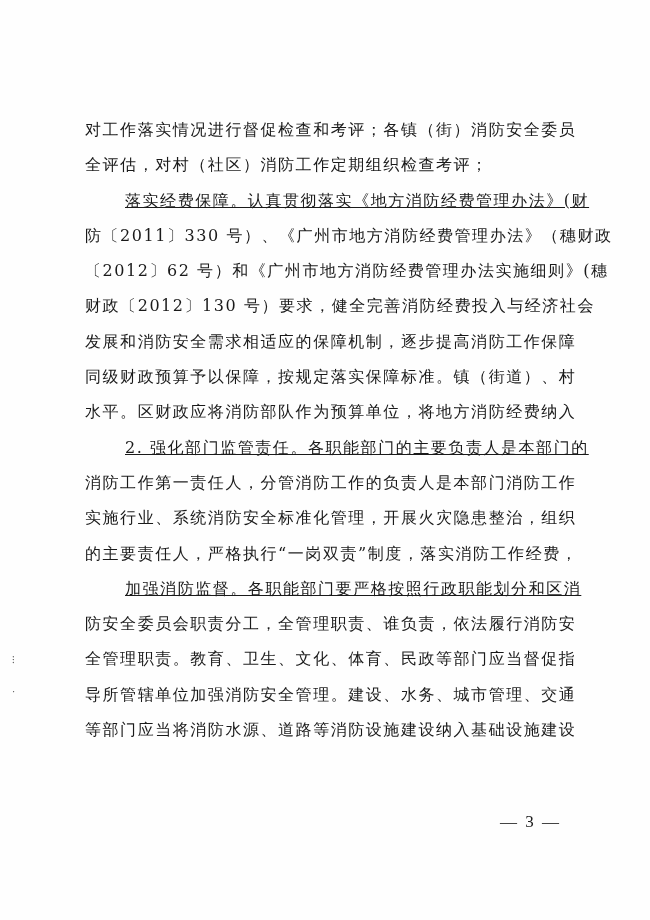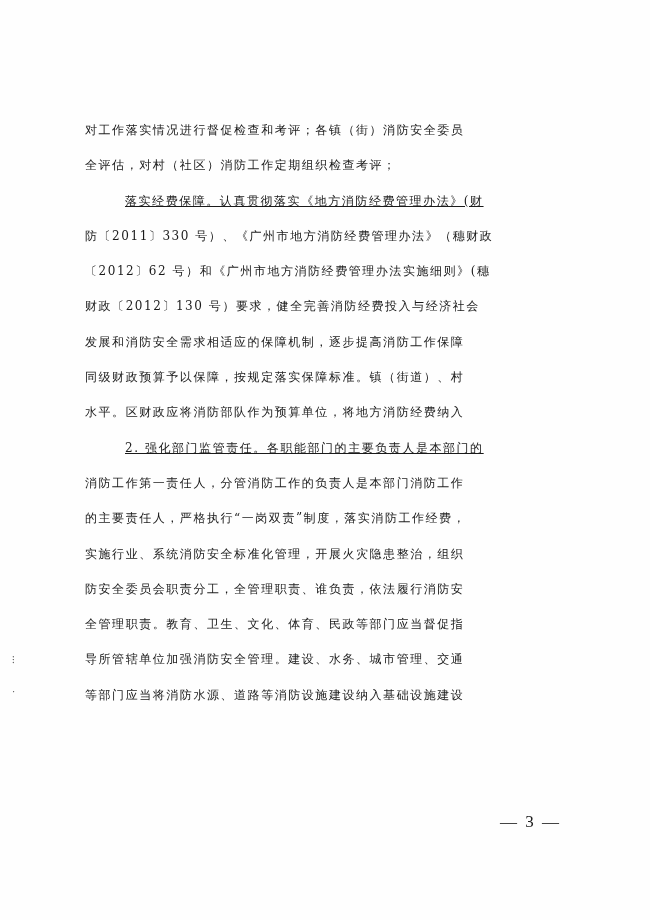--- a/index.html
+++ b/index.html
@@ -1,20 +1,20 @@
 <!DOCTYPE html>
 <html><head>
 <meta charset="utf-8">
 <style>
   html, body { margin: 0; padding: 0; background: #ffffff; }
   body { width: 650px; height: 920px; position: relative; overflow: hidden;
          font-family: "DejaVu Serif", "Liberation Serif", serif; color: #1a1a1a; }
   .page { position: absolute; left: 0; top: 0; width: 650px; height: 920px; background: #fefefe; }
   .lines { position: absolute; left: 85px; top: 118px; width: 480px; }
-  .line { height: 35.3px; line-height: 24px; font-size: 12px; white-space: nowrap;
+  .line { height: 35.3px; line-height: 24px; font-size: 16px; white-space: nowrap;
           letter-spacing: 1.55px; }
   .line.indent { padding-left: 40px; text-decoration: underline; }
   .page-number { position: absolute; left: 500px; top: 812px; font-size: 17px;
                  font-family: "Liberation Serif", serif; color: #222; letter-spacing: 2px; }
   .margin-mark { position: absolute; left: 12px; color: #555; font-size: 10px; }
 </style>
 </head>
 <body>
 
 <div class="page">
@@ -23,22 +23,23 @@
       <div class="line">全评估，对村（社区）消防工作定期组织检查考评；</div>
       <div class="line indent">落实经费保障。认真贯彻落实《地方消防经费管理办法》(财</div>
       <div class="line">防〔2011〕330 号）、《广州市地方消防经费管理办法》（穗财政</div>
       <div class="line">〔2012〕62 号）和《广州市地方消防经费管理办法实施细则》(穗</div>
       <div class="line">财政〔2012〕130 号）要求，健全完善消防经费投入与经济社会</div>
       <div class="line">发展和消防安全需求相适应的保障机制，逐步提高消防工作保障</div>
       <div class="line">同级财政预算予以保障，按规定落实保障标准。镇（街道）、村</div>
       <div class="line">水平。区财政应将消防部队作为预算单位，将地方消防经费纳入</div>
       <div class="line indent">2. 强化部门监管责任。各职能部门的主要负责人是本部门的</div>
       <div class="line">消防工作第一责任人，分管消防工作的负责人是本部门消防工作</div>
+      <div class="line">实施行业、系统消防安全标准化管理，开展火灾隐患整治，组织</div>
       <div class="line">的主要责任人，严格执行“一岗双责”制度，落实消防工作经费，</div>
-      <div class="line">实施行业、系统消防安全标准化管理，开展火灾隐患整治，组织</div>
+      <div class="line indent">加强消防监督。各职能部门要严格按照行政职能划分和区消</div>
       <div class="line">防安全委员会职责分工，全管理职责、谁负责，依法履行消防安</div>
       <div class="line">全管理职责。教育、卫生、文化、体育、民政等部门应当督促指</div>
       <div class="line">导所管辖单位加强消防安全管理。建设、水务、城市管理、交通</div>
       <div class="line">等部门应当将消防水源、道路等消防设施建设纳入基础设施建设</div>
     </div>
   <div class="margin-mark" style="top:652px;">⁝</div>
   <div class="margin-mark" style="top:686px;">·</div>
   <div class="page-number">— 3 —</div>
 </div>
 

